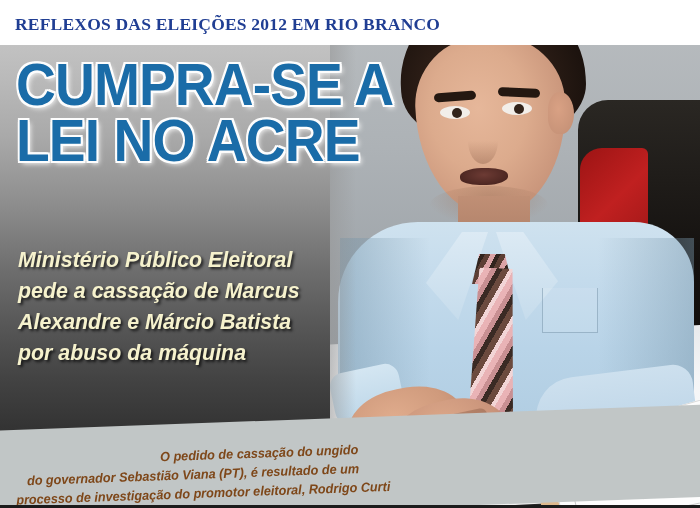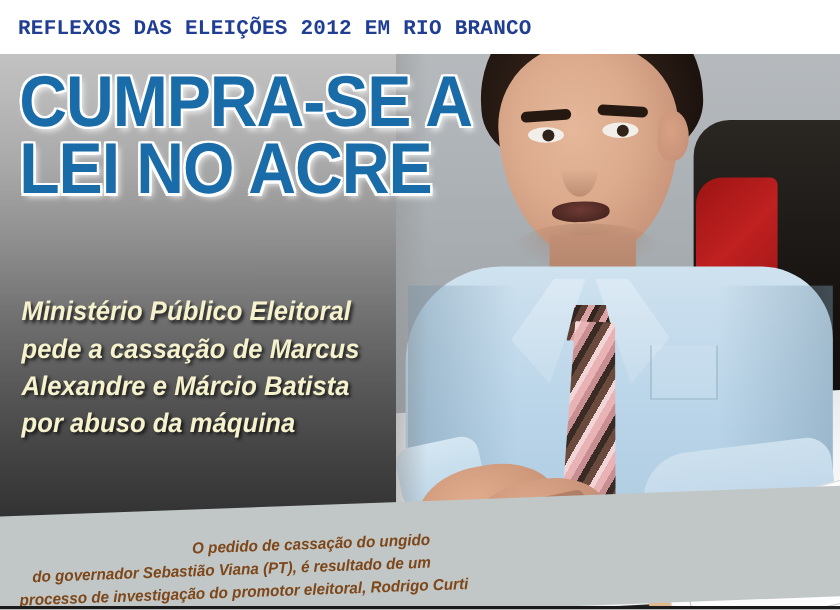--- a/index.html
+++ b/index.html
@@ -27,21 +27,21 @@
     left: 0; top: 0;
     width: 700px;
     height: 45px;
     background: #ffffff;
     z-index: 6;
   }
   .kicker {
     position: absolute;
     left: 15px;
     top: 14px;
-    font-family: Liberation Mono, monospace;
+    font-family: Liberation Serif, serif;
     font-weight: bold;
     font-size: 17.5px;
     letter-spacing: 0.2px;
     color: #203e93;
     white-space: nowrap;
     z-index: 8;
   }
 
   
   .gradient-panel {

